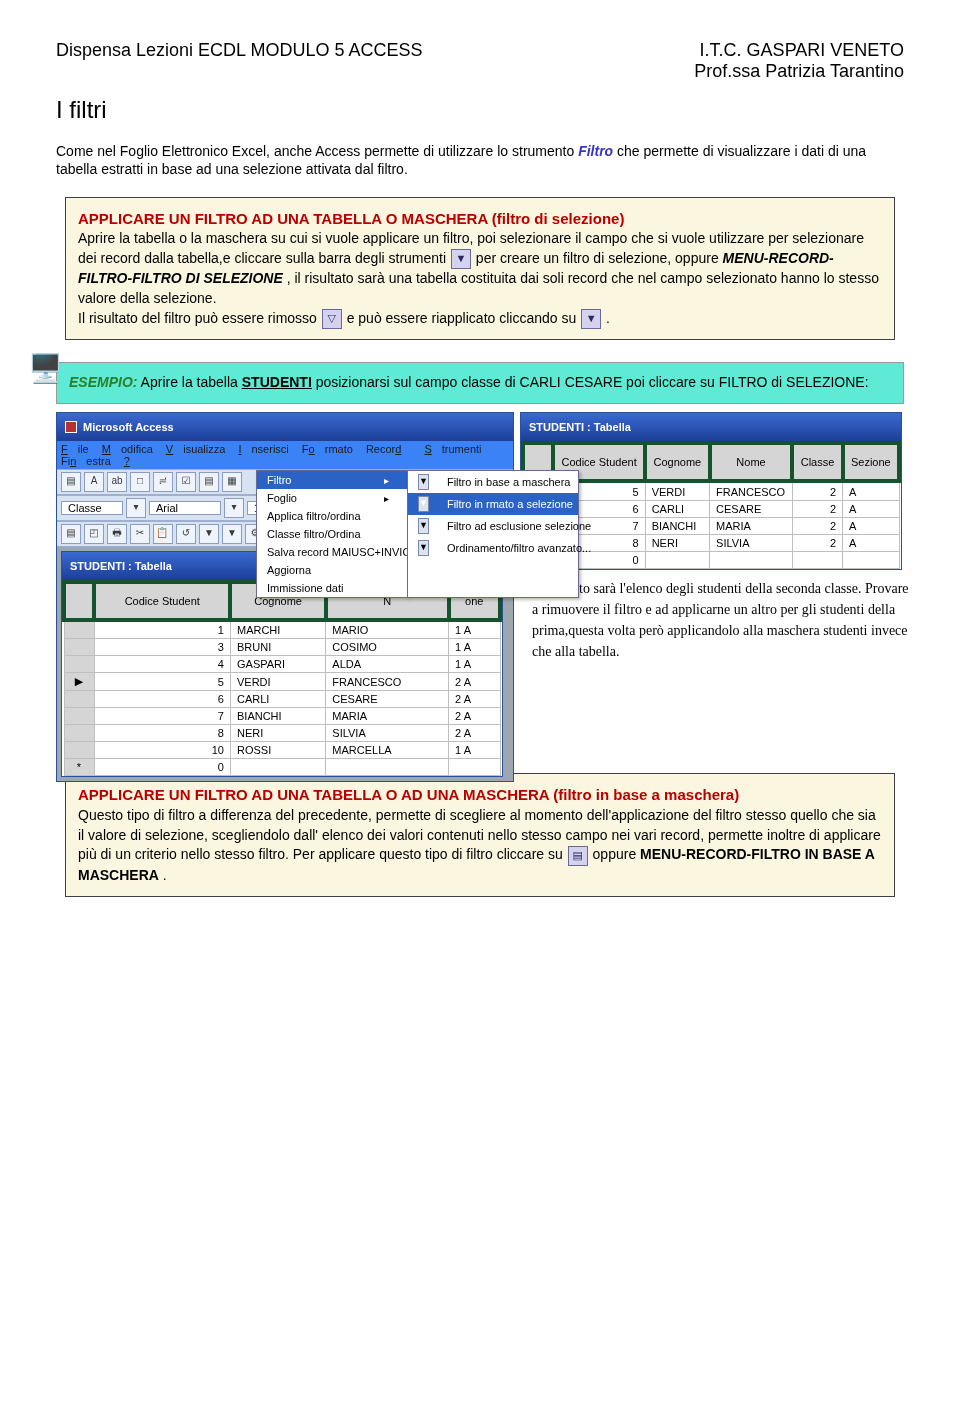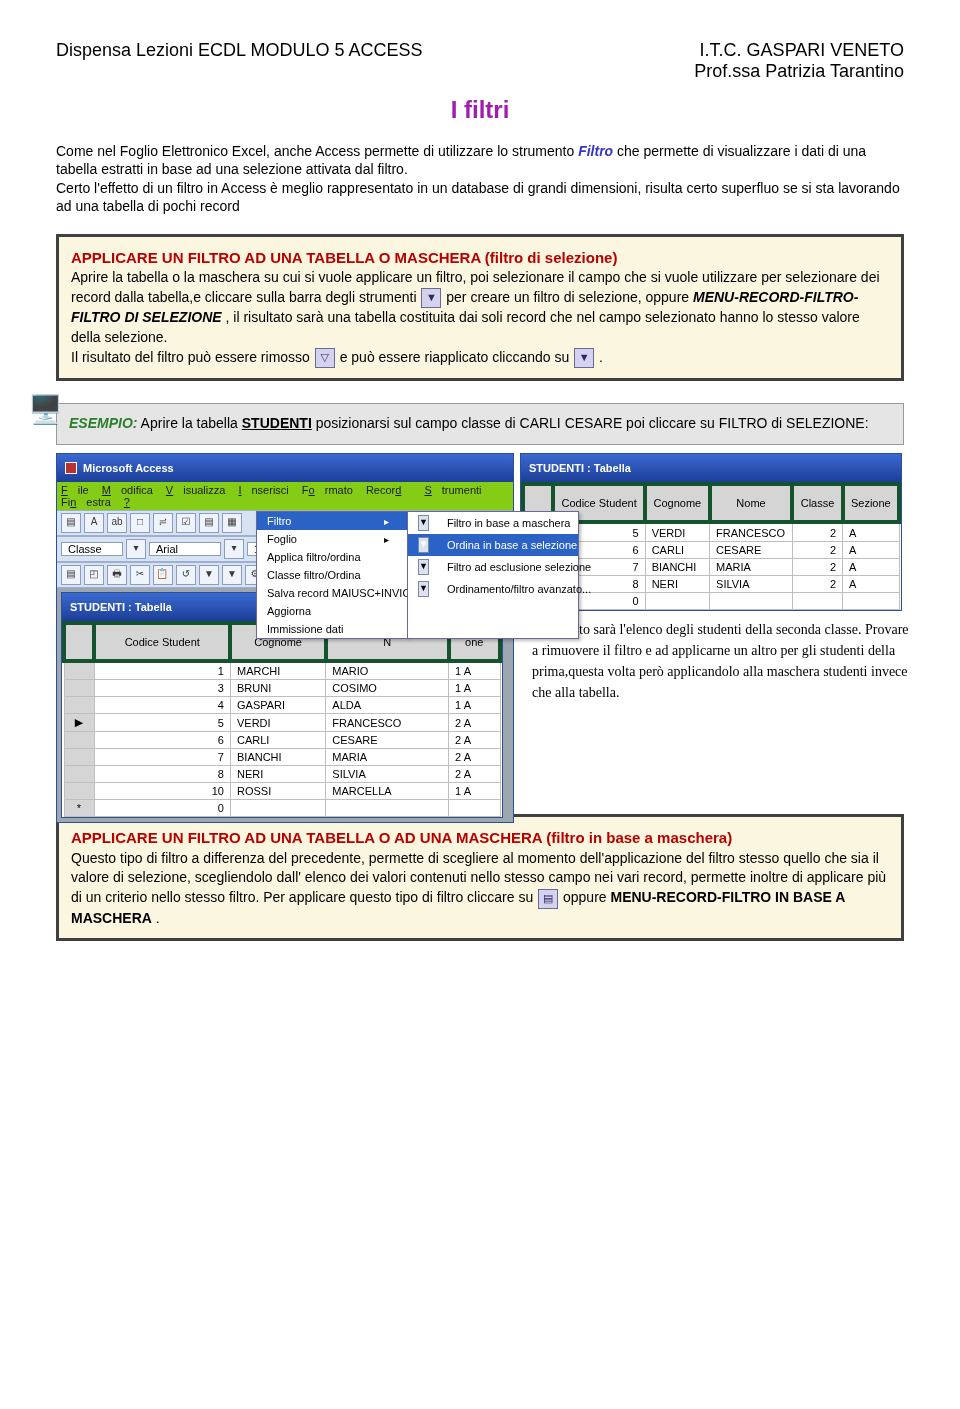--- a/index.html
+++ b/index.html
@@ -19,40 +19,40 @@
   .header-row {
     display: flex;
     justify-content: space-between;
     font-size: 18px;
     margin-bottom: 0;
   }
   .header-right {
     text-align: right;
   }
   h1.page-title {
-    text-align: center;
-    color: #a21caf;
-    font-weight: bold;
+    text-align: left;
+    color: #000000;
+    font-weight: normal;
     font-size: 24px;
     margin: 14px 0 18px 0;
   }
   .intro-block {
     margin: 0 0 18px 0;
     line-height: 1.32;
   }
   .emph-blue {
     color: #3735c9;
     font-weight: bold;
     font-style: italic;
   }
   .box {
-    border: 3px solid #404040;
+    border: 1px solid #404040;
     padding: 10px 12px;
     background: #faf6df;
-    margin: 16px 0;
+    margin: 16px 9px;
     line-height: 1.42;
   }
   .box-red-title {
     color: #b80000;
     font-weight: bold;
     font-size: 15px;
   }
   .menu-path {
     font-style: italic;
     font-weight: bold;
@@ -65,21 +65,21 @@
     background: #d5d2ef;
     border: 1px solid #6a6895;
     font-size: 11px;
     text-align: center;
     line-height: 16px;
     color: #2b2b60;
     margin: 0 1px;
   }
   .example-box {
     border: 1px solid #999;
-    background: #e5e5e5;
+    background: #5eead4;
     padding: 10px 12px;
     margin: 22px 0 8px 0;
     line-height: 1.42;
   }
   .esempio-label {
     color: #2a7f2a;
     font-weight: bold;
     font-style: italic;
   }
   .underline-blue {
@@ -105,21 +105,21 @@
     font-weight: bold;
     display: flex;
     align-items: center;
     gap: 6px;
   }
   .access-titlebar .sq {
     width: 10px; height: 10px; background:#b83030; border:1px solid #fff;
     display:inline-block;
   }
   .menubar {
-    background: #84cc16;
+    background: #3b82f6;
     padding: 2px 4px;
     color: #1b1b1b;
   }
   .menubar span { margin-right: 10px; }
   .menubar .u { text-decoration: underline; }
   .toolbar {
     background: #d7e2f2;
     padding: 2px 4px;
     display: flex;
     gap: 3px;
@@ -230,21 +230,20 @@
     </div>
   </div>
 
   <h1 class="page-title">I filtri</h1>
 
   <div class="intro-block">
     <span>Come nel Foglio Elettronico Excel, anche Access permette di utilizzare lo strumento </span>
     <span class="emph-blue">Filtro</span>
     <span> che permette di visualizzare i dati di una tabella estratti in base ad una selezione attivata dal filtro.</span>
     <br>
-    <span>Certo l'effetto di un filtro in Access è meglio rappresentato in un database di grandi dimensioni, risulta certo superfluo se si sta lavorando ad una tabella di pochi record</span>
   </div>
 
   <div class="box">
     <div class="box-red-title">APPLICARE UN FILTRO AD UNA TABELLA O MASCHERA (filtro di selezione)</div>
     <span>Aprire la tabella o la maschera su cui si vuole applicare un filtro, poi selezionare il campo che si vuole utilizzare per selezionare dei record dalla tabella,e cliccare sulla barra degli strumenti </span>
     <span class="inline-icon">▼</span>
     <span> per creare un filtro di selezione, oppure </span>
     <span class="menu-path">MENU-RECORD-FILTRO-FILTRO DI SELEZIONE</span>
     <span>, il risultato sarà una tabella costituita dai soli record che nel campo selezionato hanno lo stesso valore della selezione.</span>
     <div>
@@ -428,21 +427,21 @@
             </div>
         </div>
         <div class="dropdown-menu" style="position:relative;width:170px;left:-1px;">
           <div id="ddsub">
               <div class="item">
                 <span style="display:inline-block;width:14px;height:14px;background:#dce2ee;border:1px solid #7a88a8;margin-right:4px;text-align:center;font-size:9px;line-height:13px;">▼</span>
                 <span>Filtro in base a maschera</span>
               </div>
               <div class="item hover">
                 <span style="display:inline-block;width:14px;height:14px;background:#dce2ee;border:1px solid #7a88a8;margin-right:4px;text-align:center;font-size:9px;line-height:13px;">▼</span>
-                <span>Ordina in base a selezione</span>
+                <span>Filtro in rmato a selezione</span>
               </div>
               <div class="item">
                 <span style="display:inline-block;width:14px;height:14px;background:#dce2ee;border:1px solid #7a88a8;margin-right:4px;text-align:center;font-size:9px;line-height:13px;">▼</span>
                 <span>Filtro ad esclusione selezione</span>
               </div>
               <div class="item">
                 <span style="display:inline-block;width:14px;height:14px;background:#dce2ee;border:1px solid #7a88a8;margin-right:4px;text-align:center;font-size:9px;line-height:13px;">▼</span>
                 <span>Ordinamento/filtro avanzato...</span>
               </div>
             </div>

